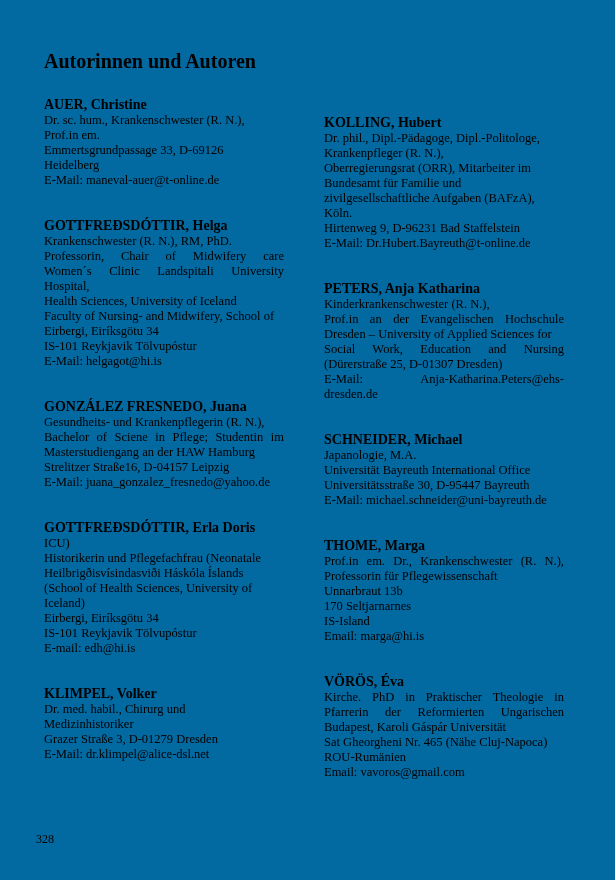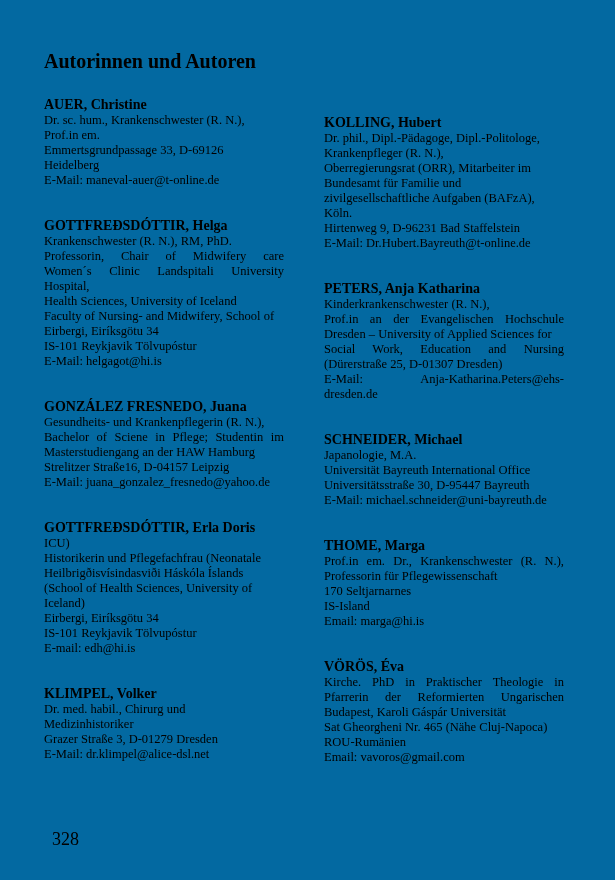--- a/index.html
+++ b/index.html
@@ -45,23 +45,23 @@
   .line {
     font-size: 12.5px;
     line-height: 15px;
   }
   .line.just {
     text-align: justify;
     text-align-last: justify;
   }
   .page-number {
     position: absolute;
-    left: 52px;
+    left: 36px;
     top: 832px;
-    font-size: 18px;
+    font-size: 12px;
     line-height: 15px;
   }
 </style>
 </head>
 <body>
 
 <div class="page">
   <h1 class="title">Autorinnen und Autoren</h1>
   <div class="col col-left">
       <section class="entry">
@@ -137,20 +137,21 @@
         <h2 class="entry-name">SCHNEIDER, Michael</h2>
         <div class="line">Japanologie, M.A.</div>
         <div class="line">Universität Bayreuth International Office</div>
         <div class="line">Universitätsstraße 30, D-95447 Bayreuth</div>
         <div class="line">E-Mail: michael.schneider@uni-bayreuth.de</div>
       </section>
       <section class="entry">
         <h2 class="entry-name">THOME, Marga</h2>
         <div class="line just">Prof.in em. Dr., Krankenschwester (R. N.),</div>
         <div class="line">Professorin für Pflegewissenschaft</div>
+        <div class="line">Unnarbraut 13b</div>
         <div class="line">170 Seltjarnarnes</div>
         <div class="line">IS-Island</div>
         <div class="line">Email: marga@hi.is</div>
       </section>
       <section class="entry">
         <h2 class="entry-name">VÖRÖS, Éva</h2>
         <div class="line just">Kirche. PhD in Praktischer Theologie in</div>
         <div class="line just">Pfarrerin der Reformierten Ungarischen</div>
         <div class="line">Budapest, Karoli Gáspár Universität</div>
         <div class="line">Sat Gheorgheni Nr. 465 (Nähe Cluj-Napoca)</div>

